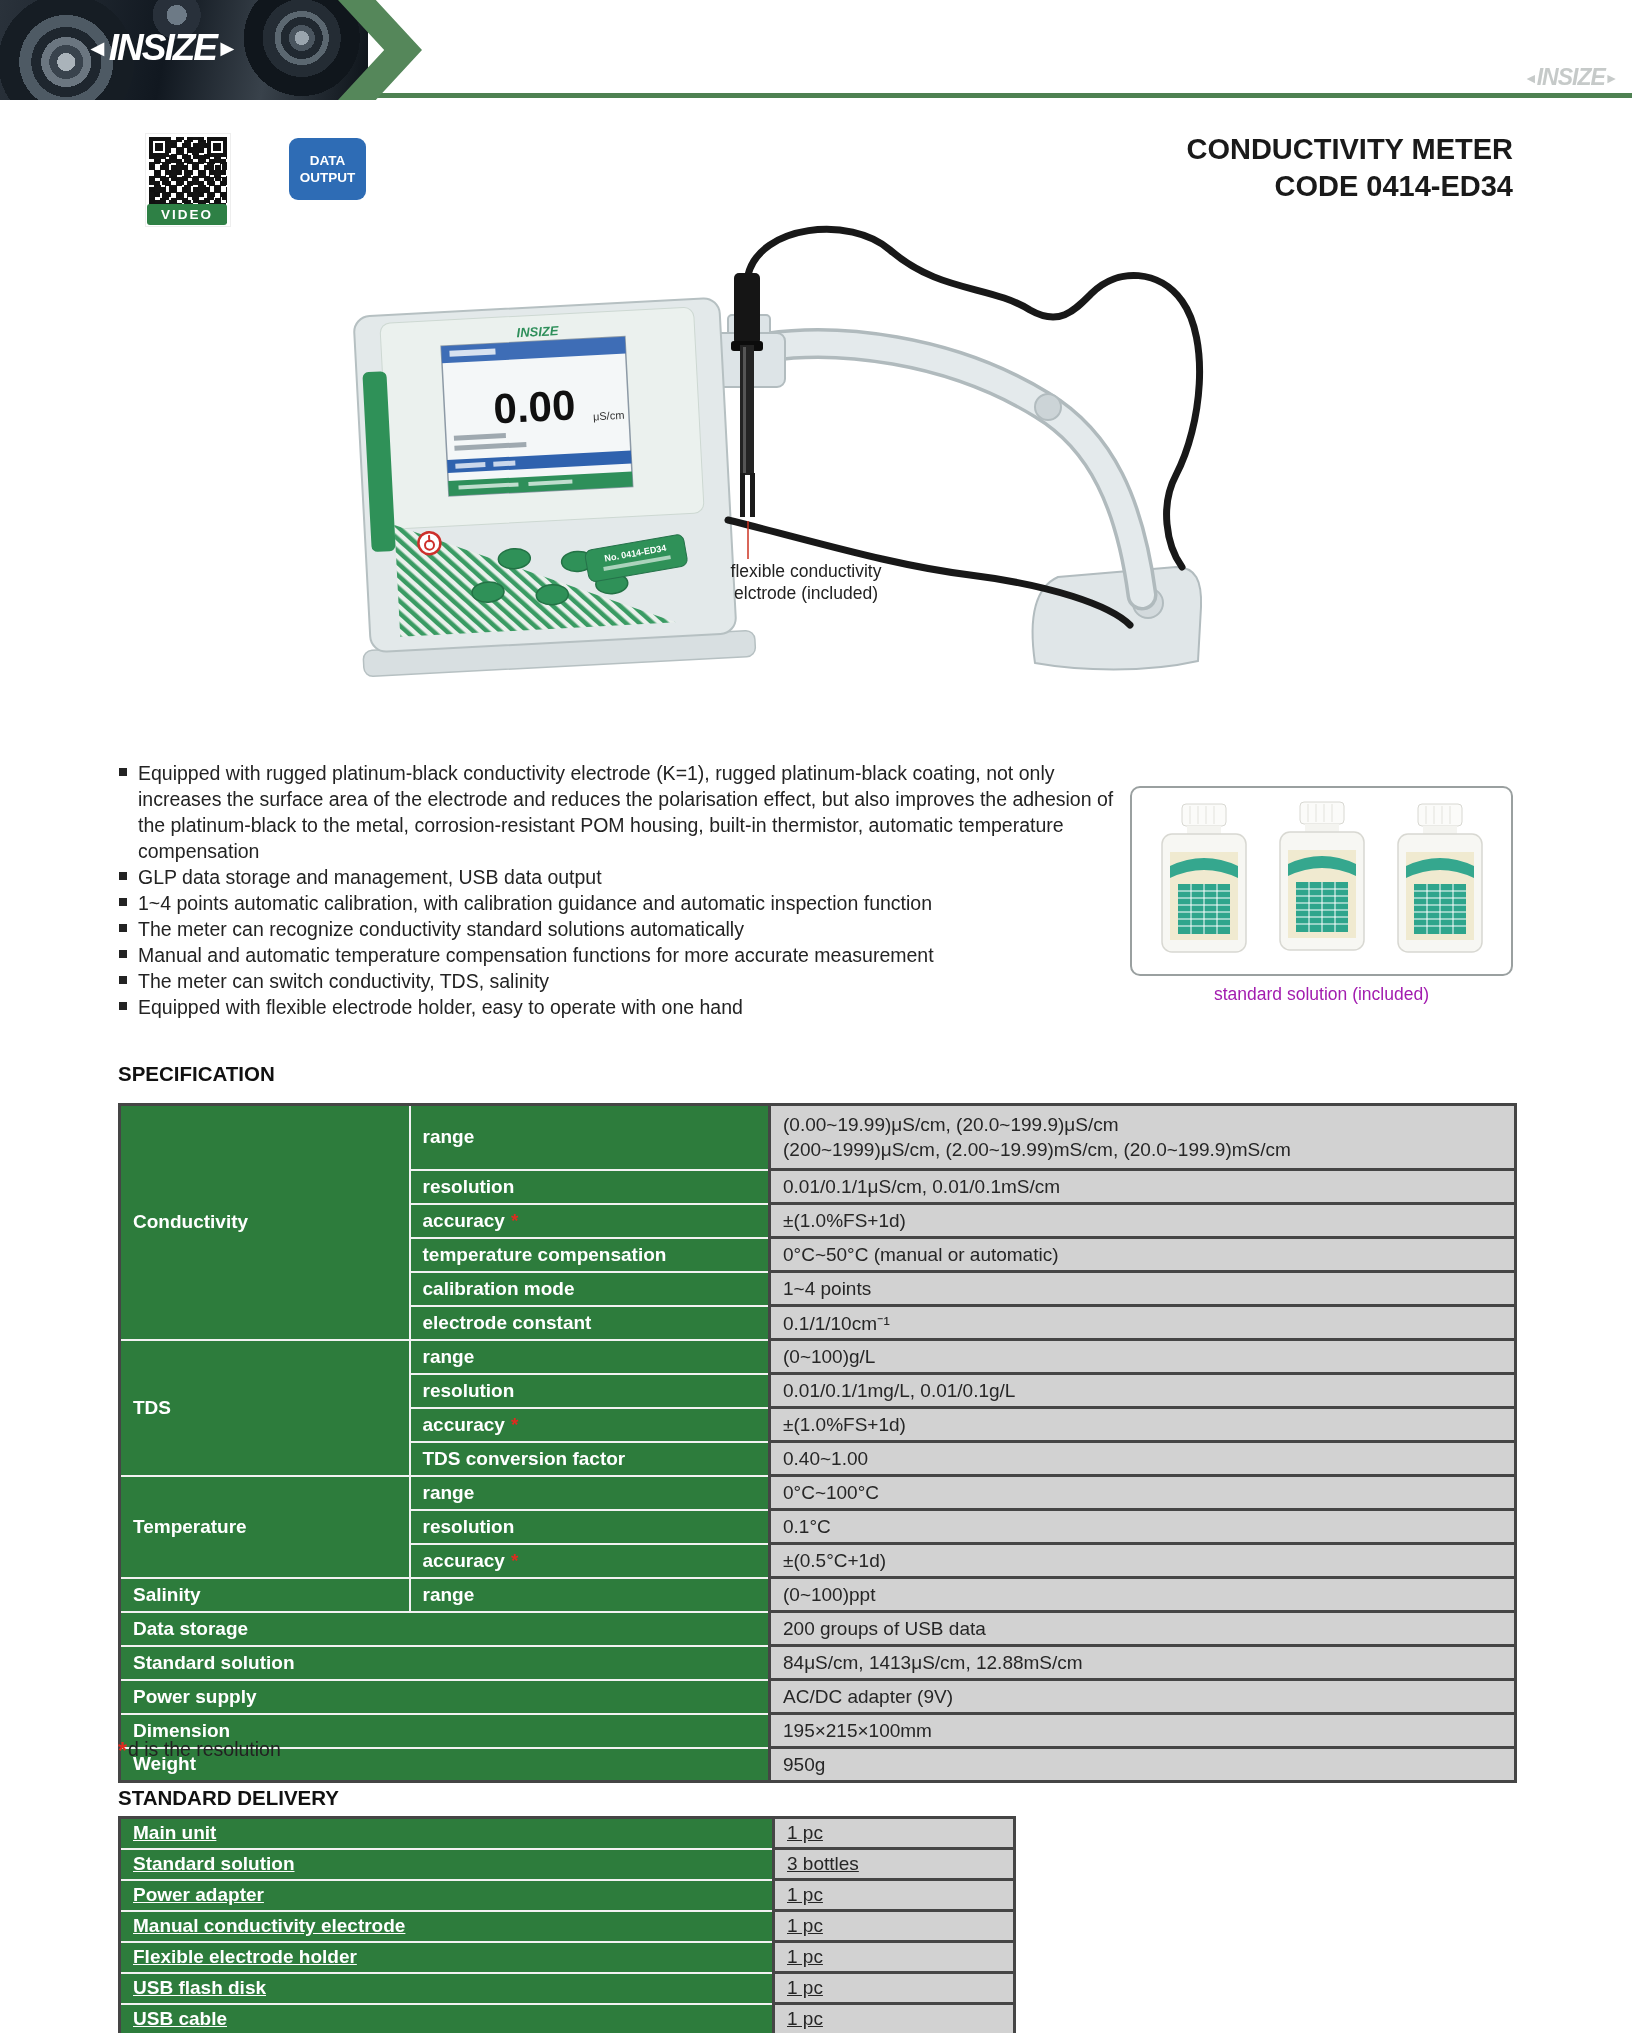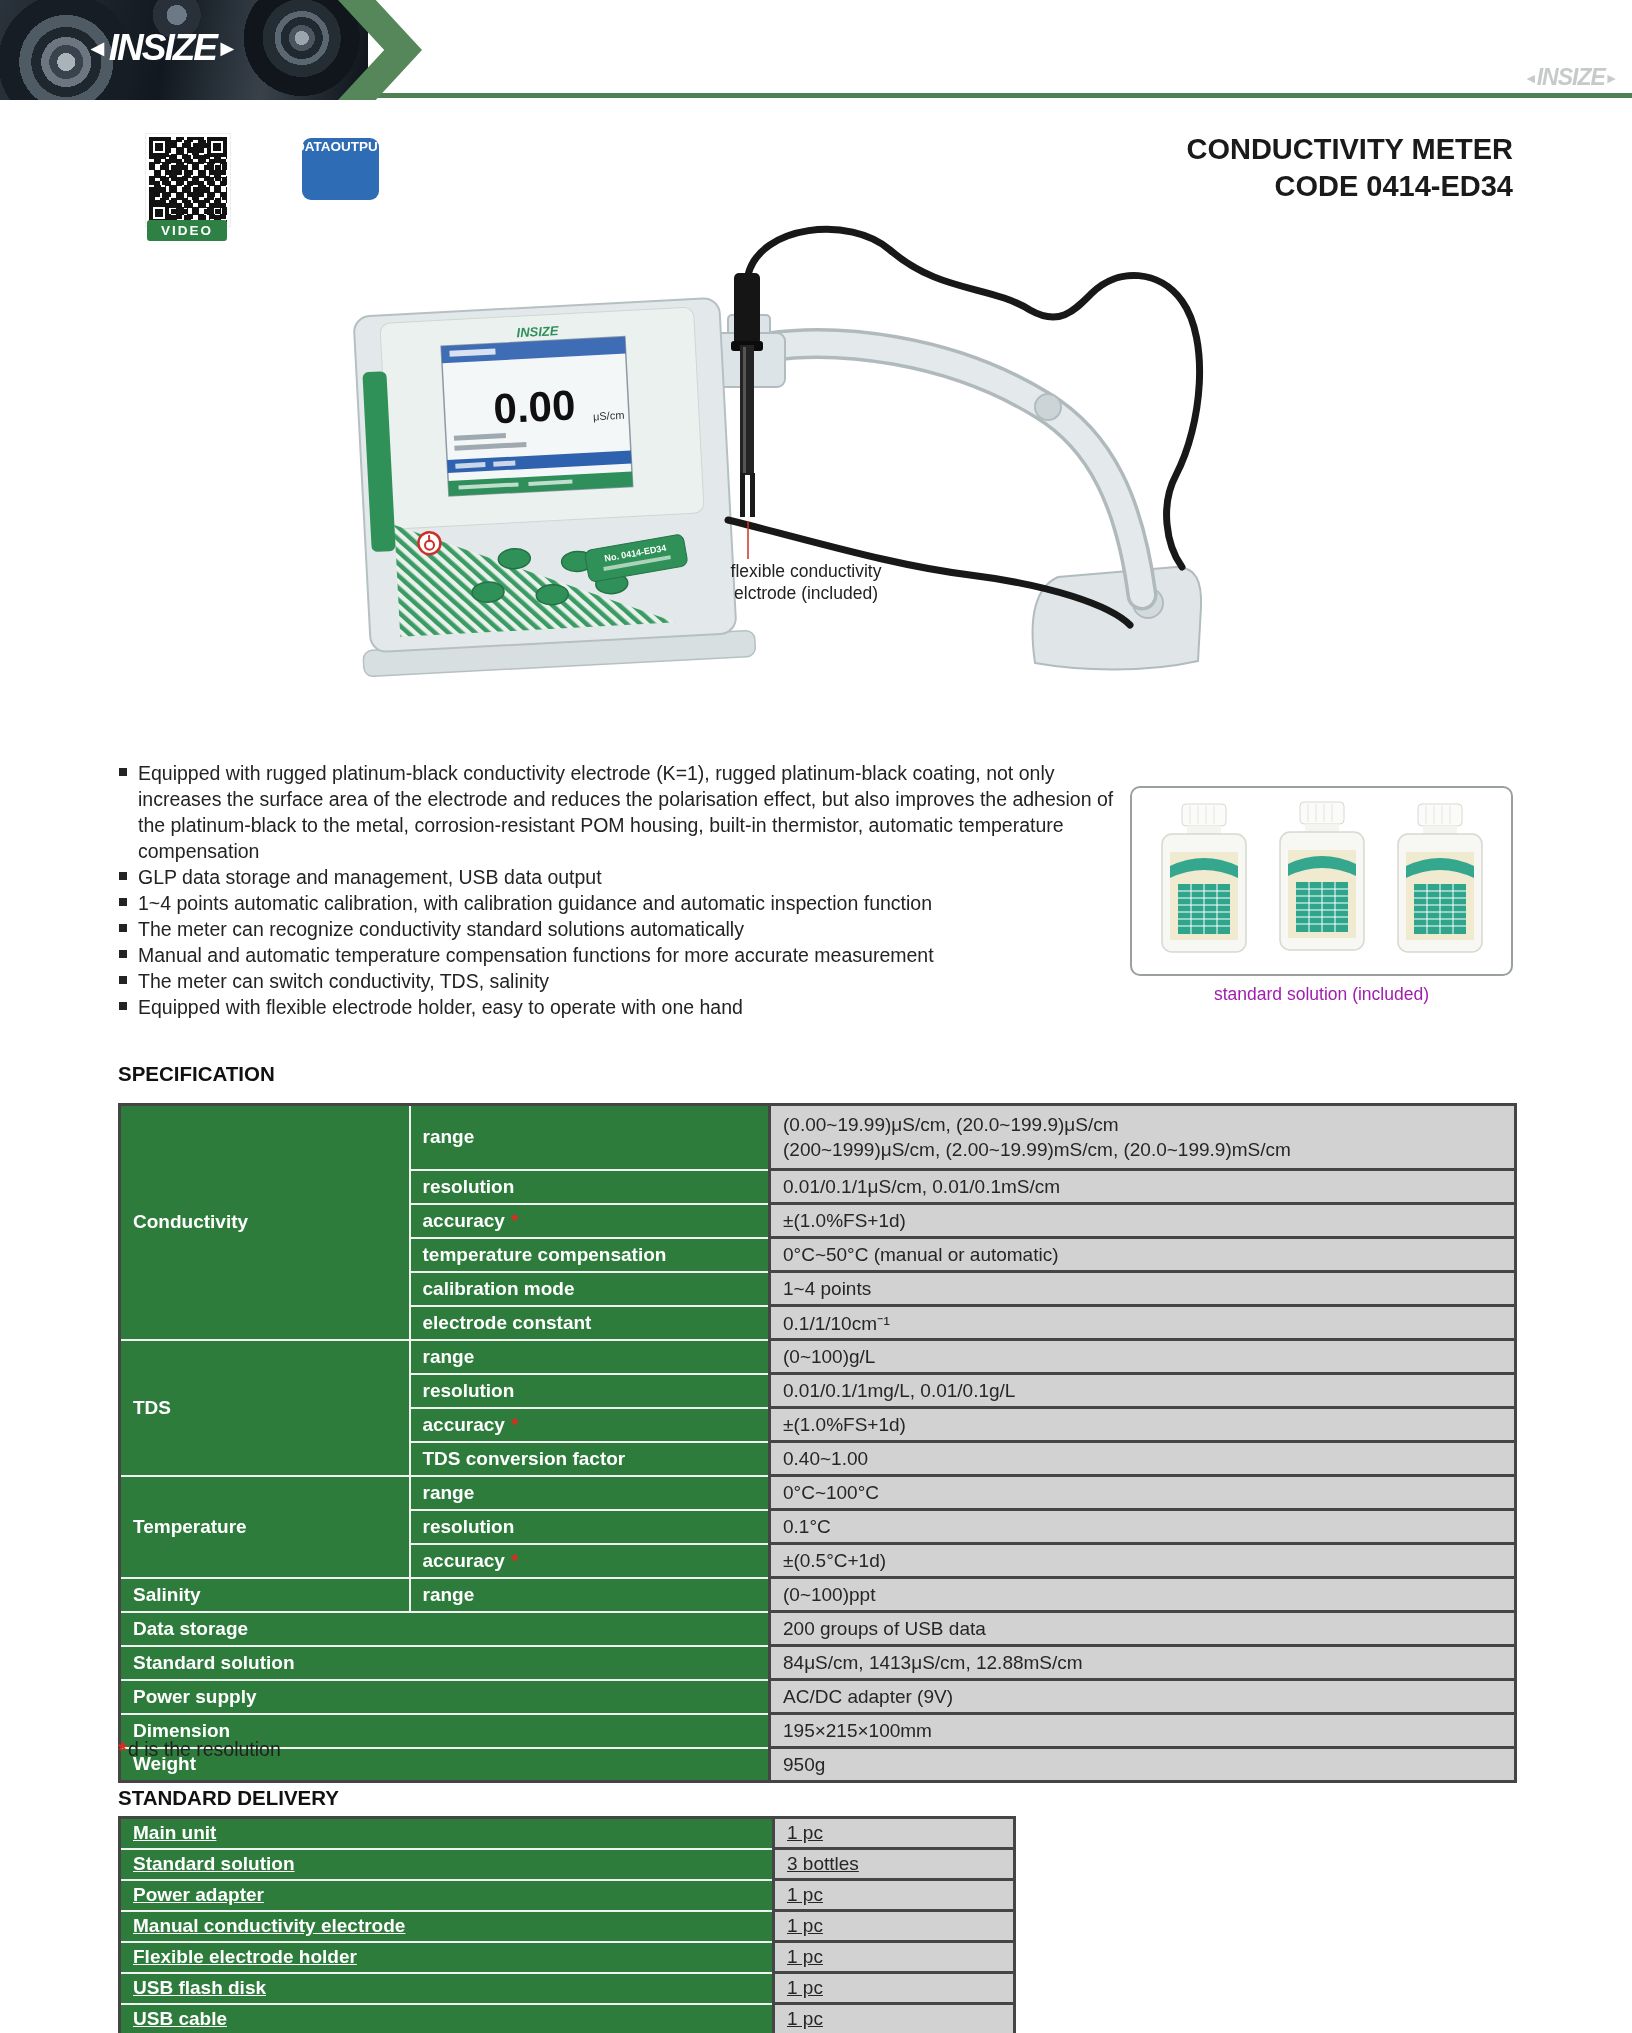--- a/index.html
+++ b/index.html
@@ -27,25 +27,25 @@
   
   .qr{position:absolute;left:145px;top:133px;width:84px;height:92px;background:#fff;border:1px solid #eee;z-index:2;}
   .qr-noise{position:absolute;left:3px;top:3px;right:3px;bottom:3px;
     background:
       conic-gradient(from 0deg,#111 0 25%,rgba(0,0,0,0) 0 50%,#111 0 75%,rgba(0,0,0,0) 0) 0 0/11px 11px,
       conic-gradient(from 90deg,#141414 0 25%,rgba(0,0,0,0) 0 50%,#141414 0 75%,rgba(0,0,0,0) 0) 5px 3px/15px 15px,
       #fff;}
   .finder{position:absolute;width:12px;height:12px;border:4px solid #111;background:#fff;}
   .finder i{position:absolute;left:2px;top:2px;width:8px;height:8px;background:#111;display:block;}
   .f-tl{left:3px;top:3px;} .f-tr{right:3px;top:3px;} .f-bl{left:3px;bottom:3px;}
-  .video-badge{position:absolute;left:147px;top:220px;width:80px;height:21px;background:#2e8045;color:#fff;
+  .video-badge{position:absolute;left:147px;top:204px;width:80px;height:21px;background:#2e8045;color:#fff;
     font-weight:bold;font-size:13.5px;letter-spacing:2px;text-align:center;line-height:21px;border-radius:3px;z-index:3;}
-  .data-output{position:absolute;left:302px;top:138px;width:77px;height:62px;background:#2e6cb5;border-radius:9px;
+  .data-output{position:absolute;left:289px;top:138px;width:77px;height:62px;background:#2e6cb5;border-radius:9px;
     color:#fff;font-weight:bold;font-size:13.5px;line-height:17px;text-align:center;
-    display:flex;flex-direction:row;justify-content:center;}
+    display:flex;flex-direction:column;justify-content:center;}
 
   
   .title-block{position:absolute;right:119px;top:131px;text-align:right;color:#1a1a1a;
     font-weight:bold;font-size:29px;line-height:37px;letter-spacing:0px;}
 
   
   .product-svg{position:absolute;left:330px;top:215px;width:920px;height:465px;}
   .callout{position:absolute;left:645px;top:560px;width:322px;text-align:center;
     font-size:17.5px;line-height:22px;color:#222;}
 

